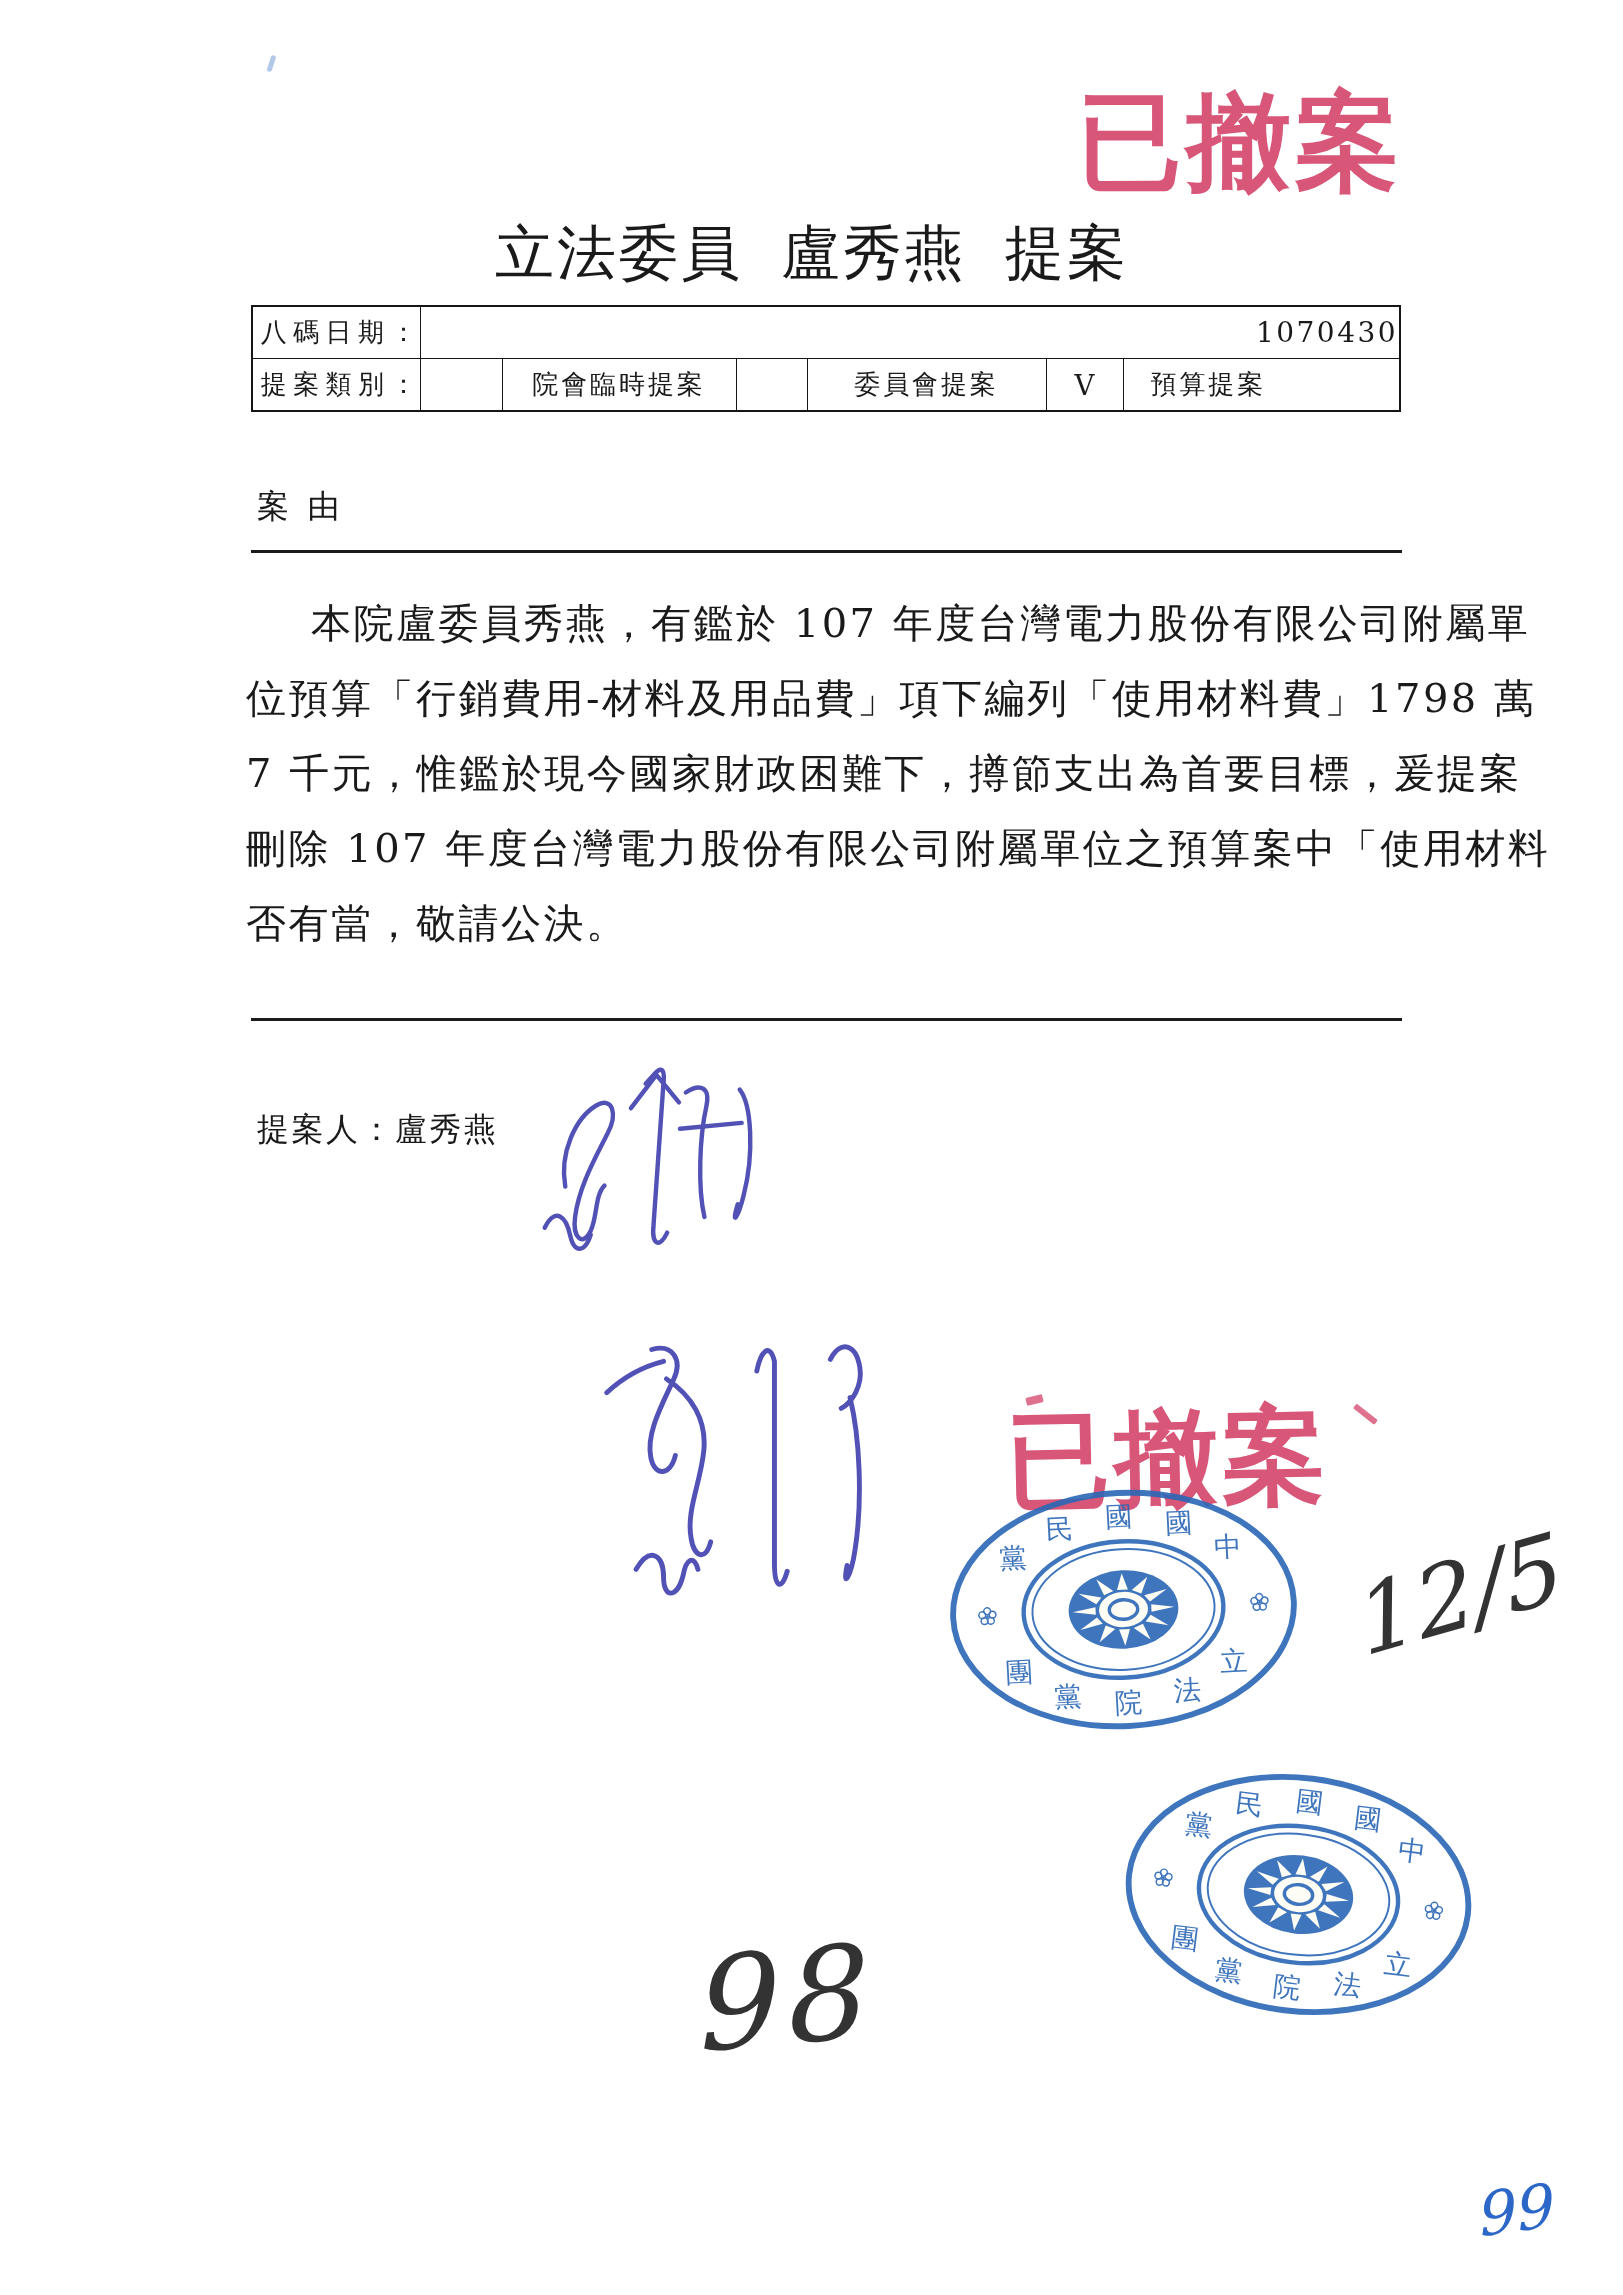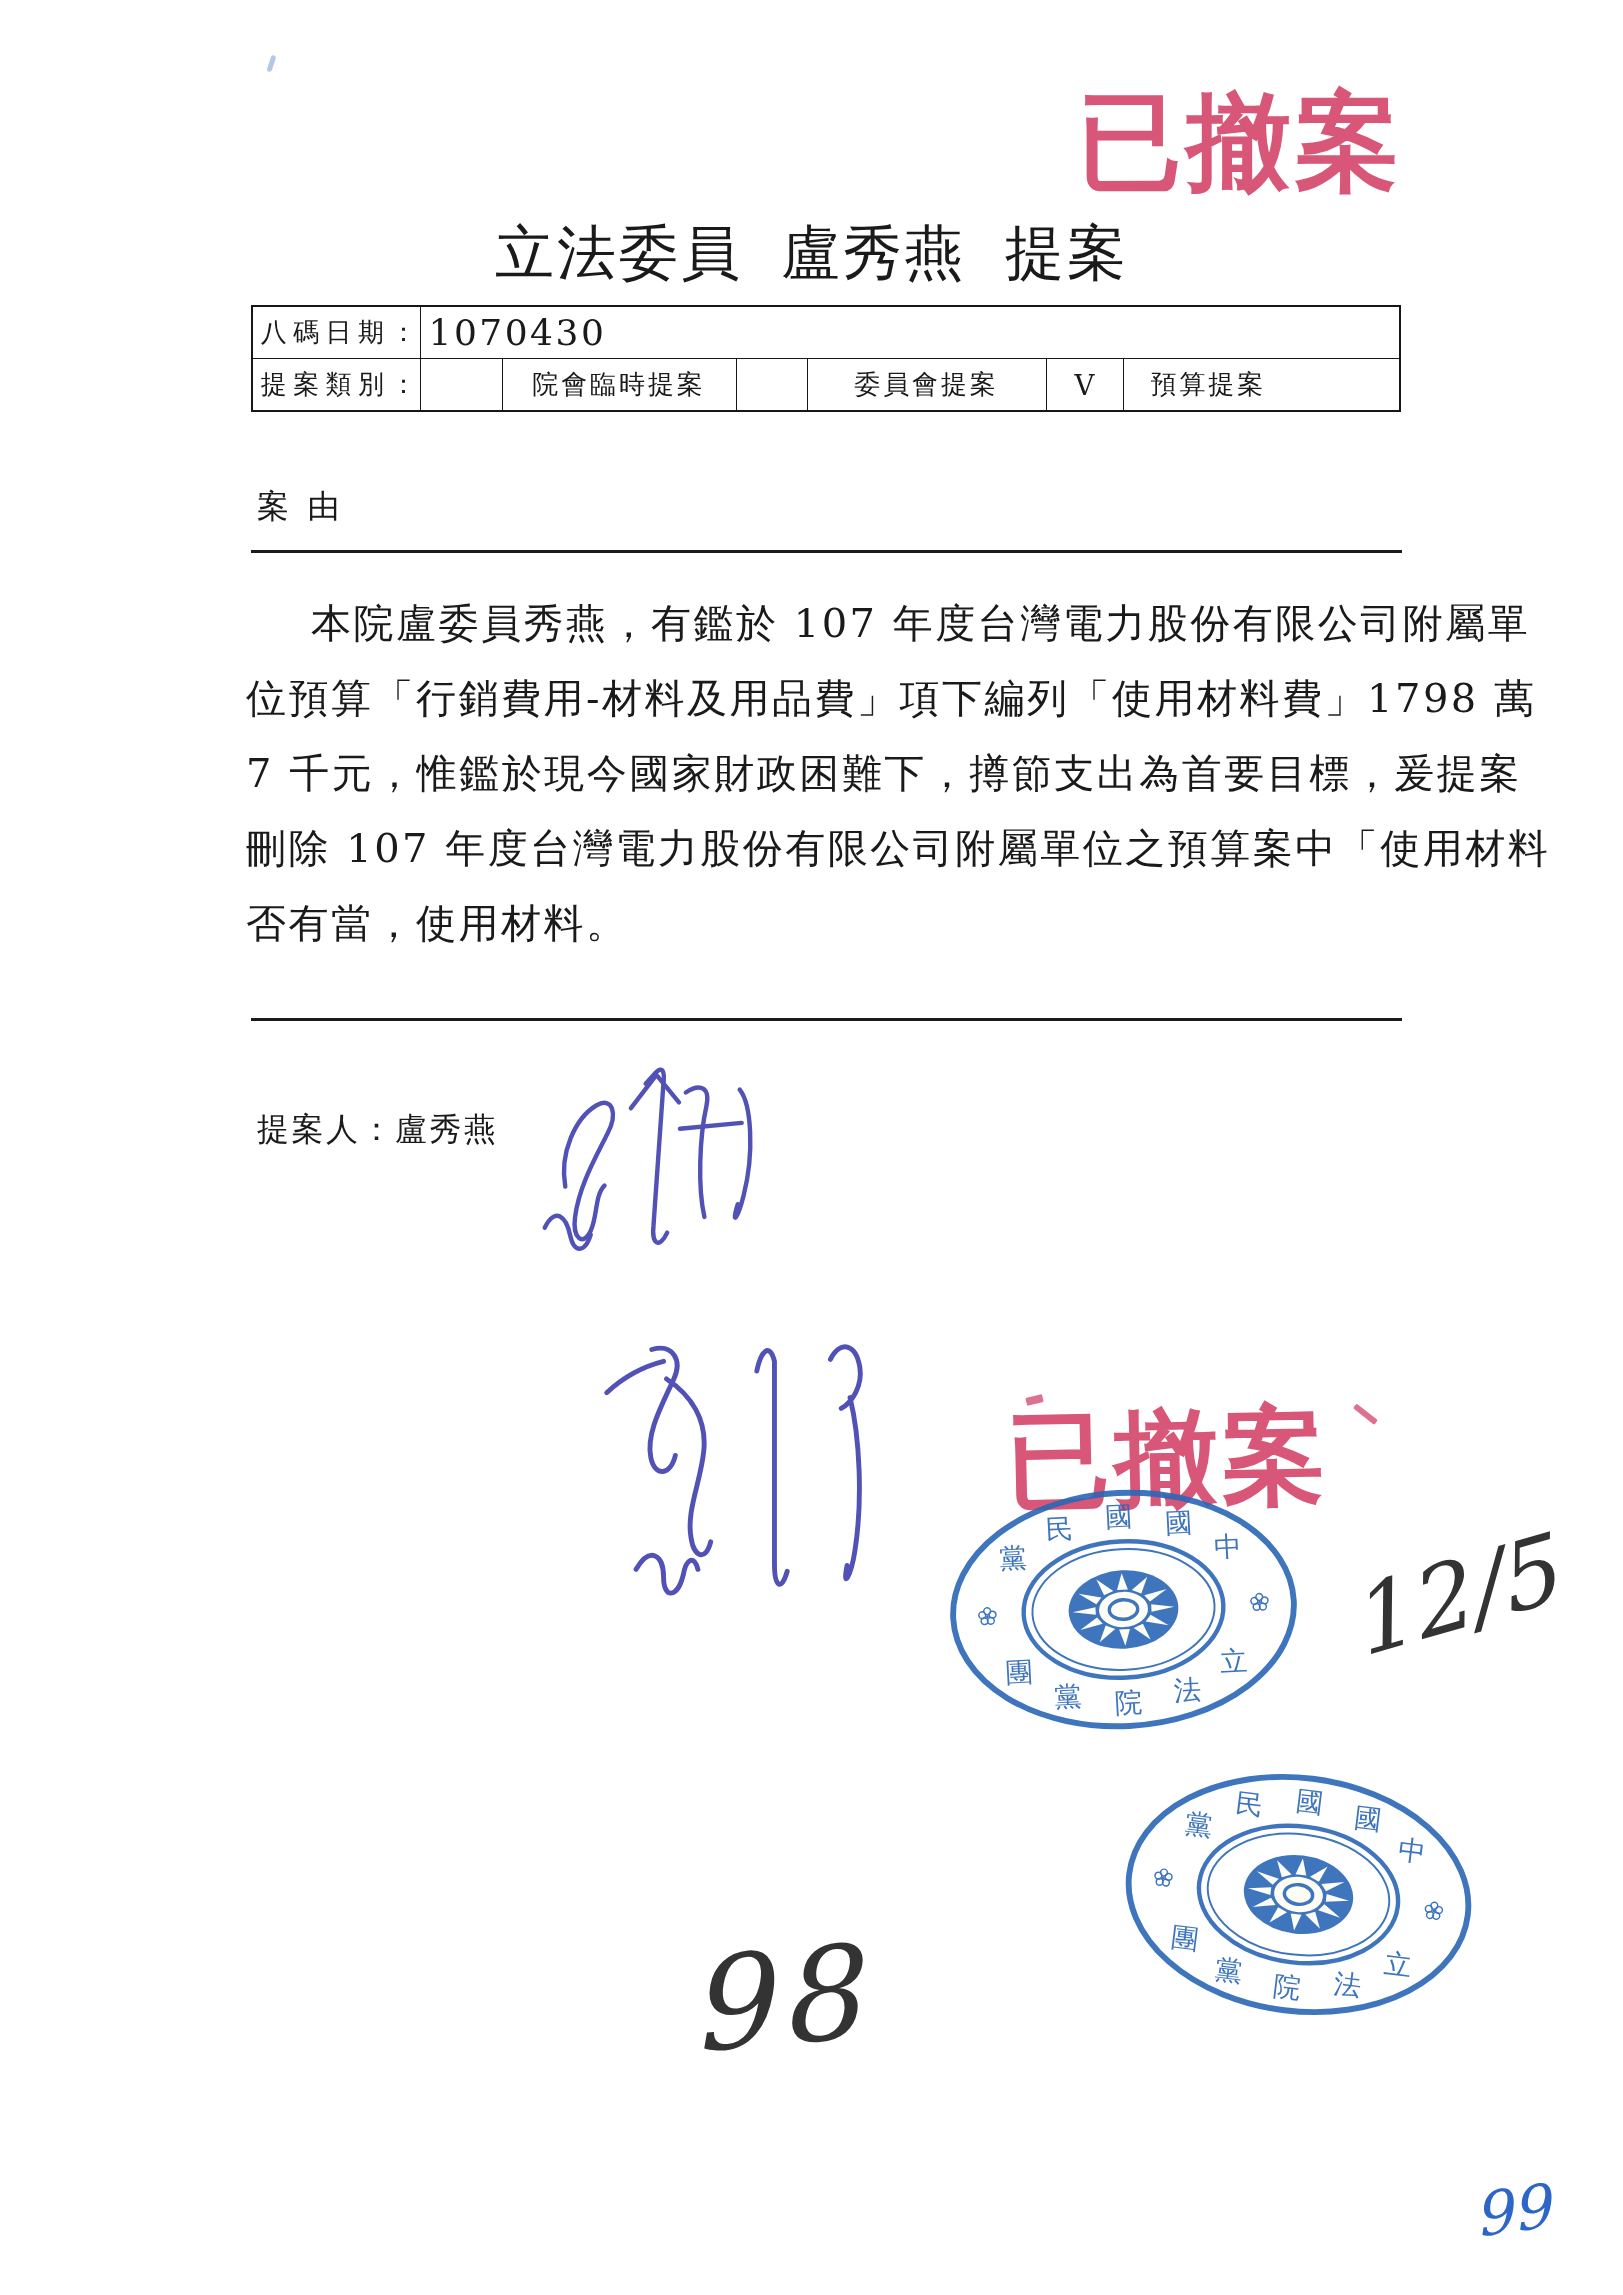--- a/index.html
+++ b/index.html
@@ -29,21 +29,21 @@
   .meta-table{
     position:absolute; left:251px; top:305px; width:1148px;
     border-collapse:collapse; table-layout:fixed;
   }
   .meta-table td{
     border:1.5px solid #161616; height:49px; vertical-align:middle;
     font-size:26px; overflow:hidden; white-space:nowrap;
   }
   .meta-table{border:2.5px solid #161616;}
   .meta-table td.lbl{letter-spacing:6.4px; padding-left:7.8px;}
-  .meta-table td.val{font-size:36px; letter-spacing:2.5px; padding-left:8px;}
+  .meta-table td.val{font-size:28px; letter-spacing:2.5px; padding-left:8px;text-align:right;}
   .meta-table td.opt{text-align:center; letter-spacing:2.9px;}
   .meta-table td.opt-last{text-align:left; padding-left:27px; letter-spacing:2.9px;}
   .meta-table td.mark{text-align:center; font-size:27.5px;}
   .case-heading{
     position:absolute; left:257px; top:485px; font-size:32px; letter-spacing:18.6px;
     white-space:nowrap;
   }
   .hrule{position:absolute; left:251px; width:1151px; height:3.4px; background:#1b1b1b;}
   .rule-1{top:550px;} .rule-2{top:1018px;}
   .body-text{
@@ -103,21 +103,21 @@
     </table>
 
   <div class="case-heading">案由</div>
   <div class="hrule rule-1"></div>
 
   <div class="body-text">
     <div class="indent">本院盧委員秀燕，有鑑於 107 年度台灣電力股份有限公司附屬單</div>
     <div>位預算「行銷費用-材料及用品費」項下編列「使用材料費」1798 萬</div>
     <div>7 千元，惟鑑於現今國家財政困難下，撙節支出為首要目標，爰提案</div>
     <div>刪除 107 年度台灣電力股份有限公司附屬單位之預算案中「使用材料</div>
-    <div>否有當，使用材料。</div>
+    <div>否有當，敬請公決。</div>
   </div>
 
   <div class="hrule rule-2"></div>
 
   <div class="proposer">提案人：盧秀燕</div>
 
   <svg class="sig one" viewBox="0 0 500 450">
     <path class="sig-path" d="M72,268 C60,200 92,128 136,102 C168,84 180,118 158,160 C132,212 100,268 92,330 C86,372 108,392 124,358 C138,328 132,286 152,266" fill="none" stroke-width="9" stroke-linecap="round" stroke-linejoin="round" stroke="#3a3aad"></path>
     <path class="sig-path" d="M30,352 C52,308 74,330 82,368 C90,404 112,404 124,366" fill="none" stroke-width="9" stroke-linecap="round" stroke="#3a3aad"></path>
     <path class="sig-path" d="M236,58 L258,34 C270,24 276,30 272,62 L252,348 C248,386 264,396 280,362" fill="none" stroke-width="9" stroke-linecap="round" stroke="#3a3aad"></path>

